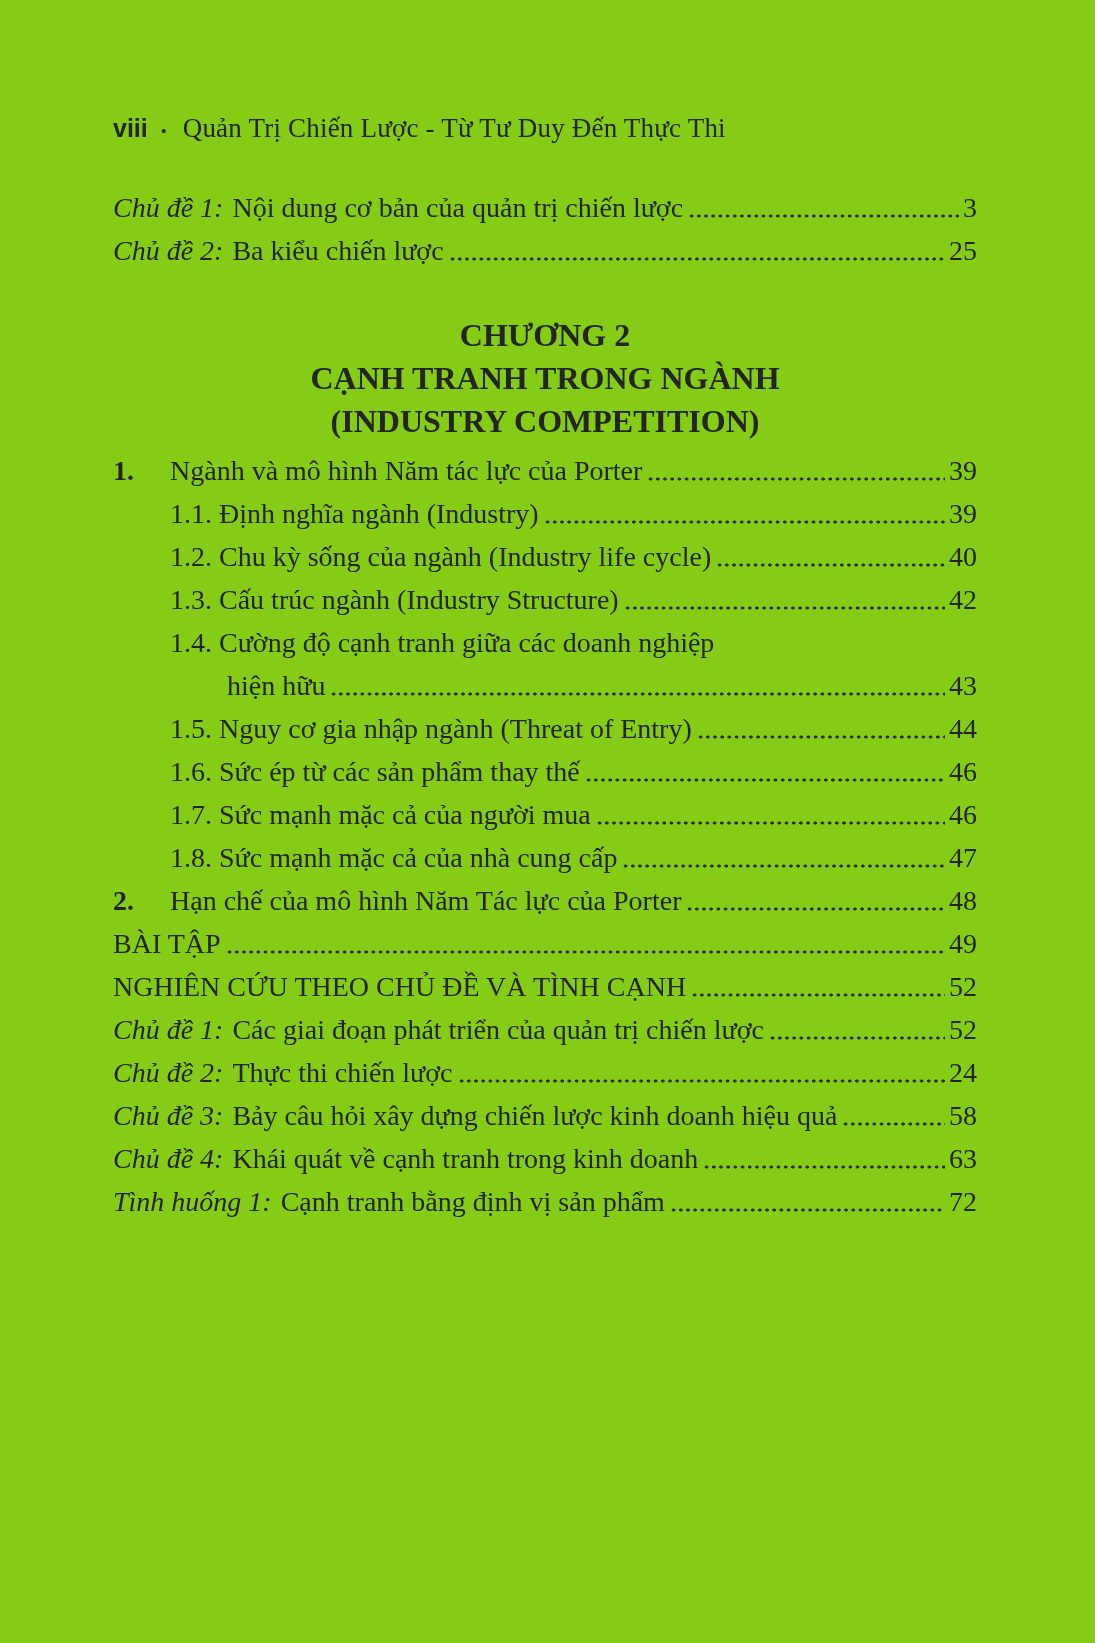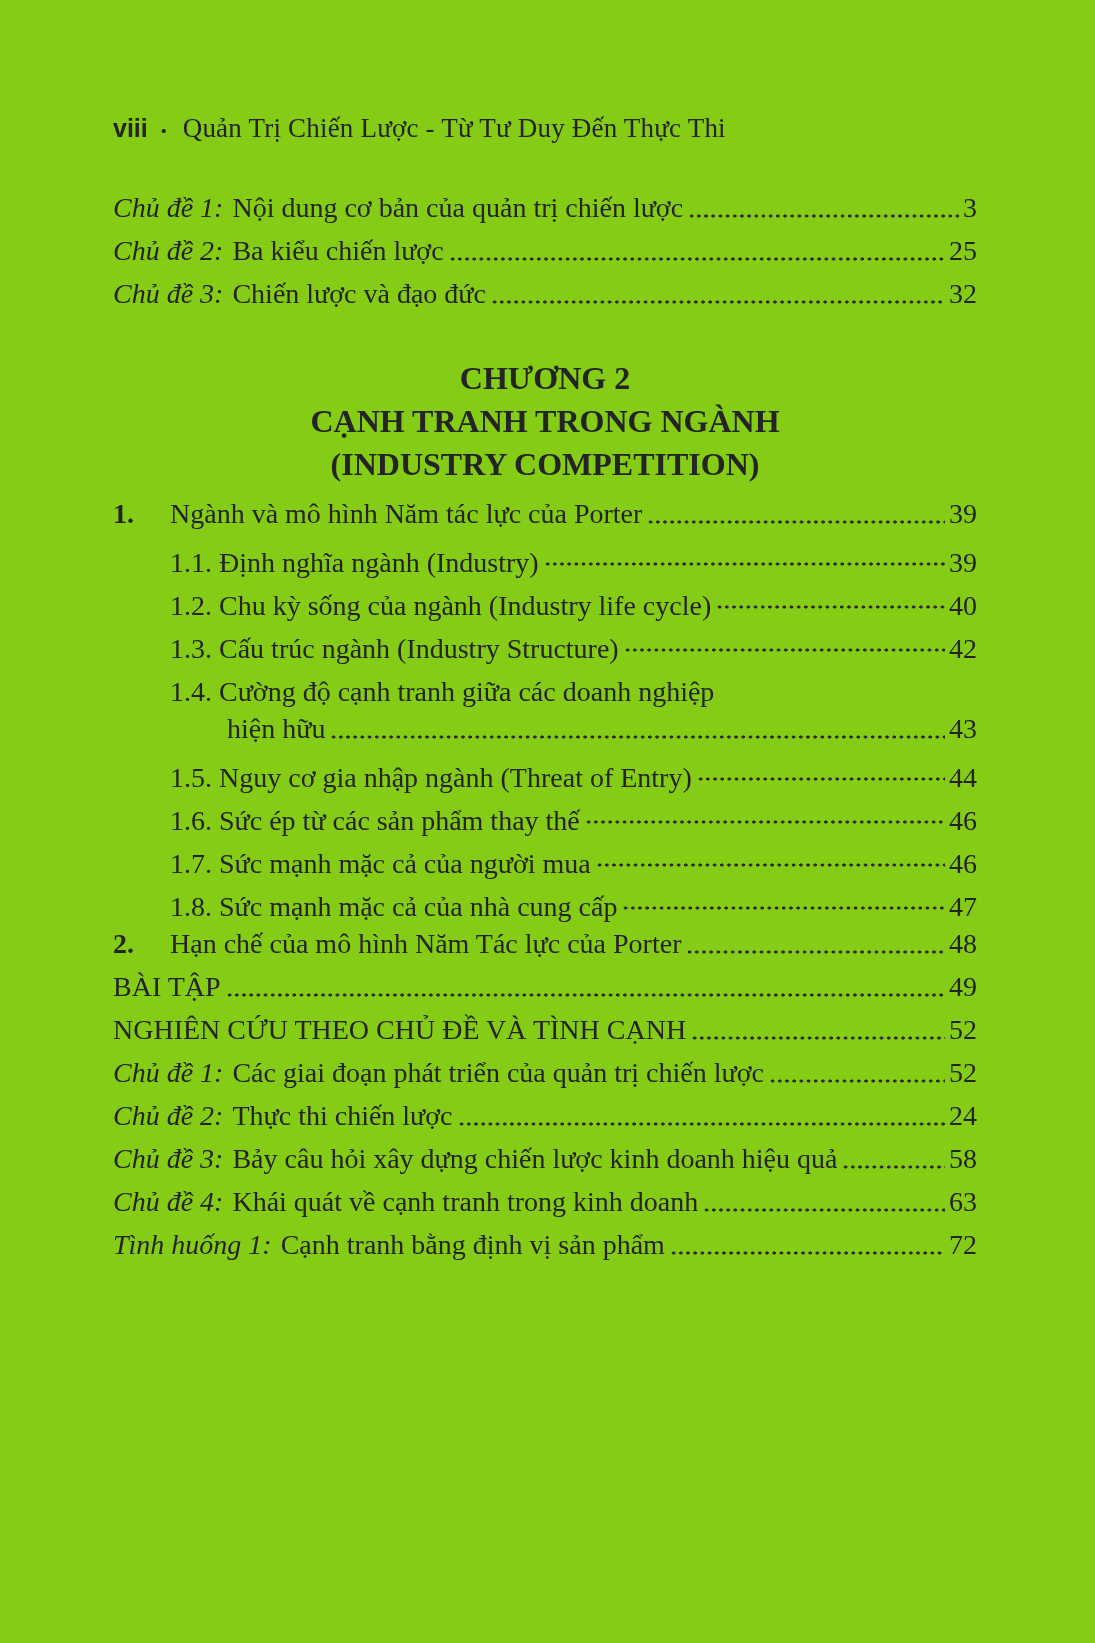--- a/index.html
+++ b/index.html
@@ -45,21 +45,21 @@
   #toc-chapter { margin-top: 12px; }
   .row {
     display: flex;
     align-items: baseline;
     height: 43px;
     font-size: 28px;
     white-space: nowrap;
   }
   .row .num { flex: 0 0 57px; font-weight: 700; }
   .row.numbered .label { font-weight: 400; }
-  .row.sub { padding-left: 57px; align-items: center; }
+  .row.sub { padding-left: 57px; }
   .row.wrap2 { padding-left: 114px; }
   .prefix { font-style: italic; margin-right: 9px; }
   .label { flex: 0 1 auto; }
   .dots {
     flex: 1 1 0;
     min-width: 8px;
     height: 4px;
     margin: 0 2px 0 5px;
     background-image: radial-gradient(circle, #2c2c2c 1.45px, transparent 1.7px);
     background-size: 7.2px 4px;
@@ -83,25 +83,20 @@
   <div id="toc-top" class="toc">
       <div class="row topic">
         <span class="label"><i class="prefix">Chủ đề 1:</i><span class="txt">Nội dung cơ bản của quản trị chiến lược</span></span>
         <span class="dots"></span>
         <span class="pg">3</span>
       </div>
       <div class="row topic">
         <span class="label"><i class="prefix">Chủ đề 2:</i><span class="txt">Ba kiểu chiến lược</span></span>
         <span class="dots"></span>
         <span class="pg">25</span>
-      </div>
-      <div class="row topic">
-        <span class="label"><i class="prefix">Chủ đề 3:</i><span class="txt">Chiến lược và đạo đức</span></span>
-        <span class="dots"></span>
-        <span class="pg">32</span>
       </div>
     </div>
 
   <div class="chap">
     <div class="chap-line">CHƯƠNG 2</div>
     <div class="chap-line">CẠNH TRANH TRONG NGÀNH</div>
     <div class="chap-line">(INDUSTRY COMPETITION)</div>
   </div>
 
   <div id="toc-chapter" class="toc">

